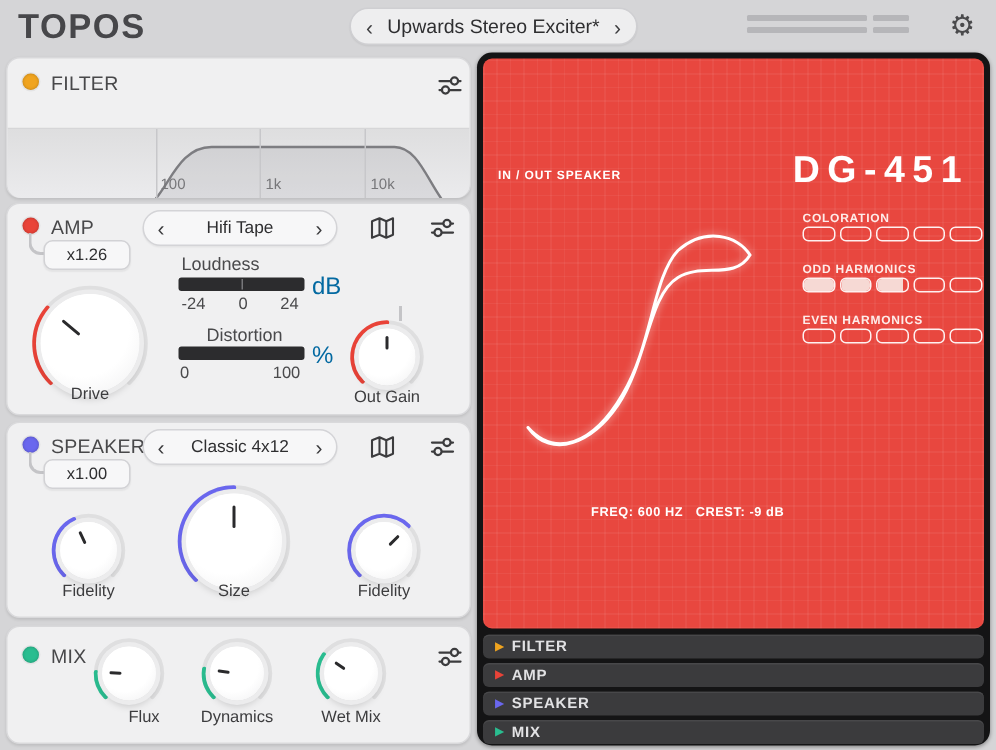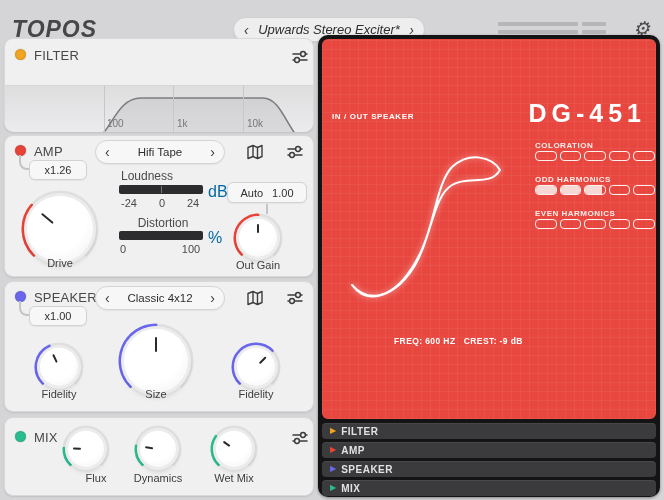--- a/index.html
+++ b/index.html
@@ -1,20 +1,20 @@
 <!DOCTYPE html>
 <html><head>
 <meta charset="utf-8">
 <style>
   * { margin:0; padding:0; box-sizing:border-box; }
   html,body { width:664px; height:500px; overflow:hidden; }
   body { background:#d5d5d7; font-family:"Liberation Sans", sans-serif; position:relative; }
 
   
-  .header { position:absolute; left:0; top:12px; width:575px; height:35px; background:#d5d5d7;font-style:italic; }
+  .header { position:absolute; left:0; top:0; width:575px; height:35px; background:#d5d5d7; }
   .app-title { position:absolute; left:12px; top:4px; font-size:23px; font-weight:bold; letter-spacing:1px; color:#47474a; }
   .preset-bar { position:absolute; left:233px; top:5px; width:192px; height:25px; background:#eeeeef;
     border:1px solid #cfcfd2; border-radius:13px; display:flex; align-items:center; justify-content:space-between;
     padding:0 10px; box-shadow:0 1px 1px rgba(0,0,0,0.06); }
   .chev { font-size:14px; color:#3c3c3e; cursor:default; line-height:1; }
   .preset-name { font-size:13px; color:#2e2e30; }
   .meters { position:absolute; left:498px; top:10px; width:112px; }
   .meter-row { display:flex; gap:4px; margin-bottom:4px; }
   .meter-seg { height:4px; background:#b6b6b9; border-radius:1px; }
   .meter-seg.long { width:80px; } .meter-seg.short { width:24px; }
@@ -175,24 +175,20 @@
   <div class="tick" style="left:124px;top:61px;">-24</div>
   <div class="tick" style="left:157px;top:61px;">0</div>
   <div class="tick" style="left:188px;top:61px;">24</div>
 
   <div class="meter-label" style="left:158px;top:80px;">Distortion</div>
   <div class="hbar" style="left:114px;top:95px;"></div>
   <div class="hbar-unit" style="left:203px;top:93px;">%</div>
   <div class="tick" style="left:118px;top:107px;">0</div>
   <div class="tick" style="left:186px;top:107px;">100</div>
 
-  <div class="valbox" style="left:222px;top:46px;width:80px;height:21px;gap:9px;">
-    <span>Auto</span>
-    <span>1.00</span>
-  </div>
   <div class="vline" style="left:261px;top:68px;height:10px;"></div>
   <div class="knob" style="left: 227px; top: 76px; width: 52px; height: 52px;">
       <svg width="52" height="52">
         <path d="M 9.736544032709407 42.2634559672906 A 23 23 0 1 1 42.2634559672906 42.2634559672906" fill="none" stroke="rgba(0,0,0,0.07)" stroke-width="3" stroke-linecap="round"></path>
         <path d="M 9.736544032709407 42.2634559672906 A 23 23 0 0 1 26 3" fill="none" stroke="#e94338" stroke-width="3" stroke-linecap="round"></path>
       </svg>
       <div class="knob-face" style="width: 38px; height: 38px; left: 7px; top: 7px;">
         <div class="knob-ptr" style="transform: rotate(0deg);"></div>
       </div>
     </div>

